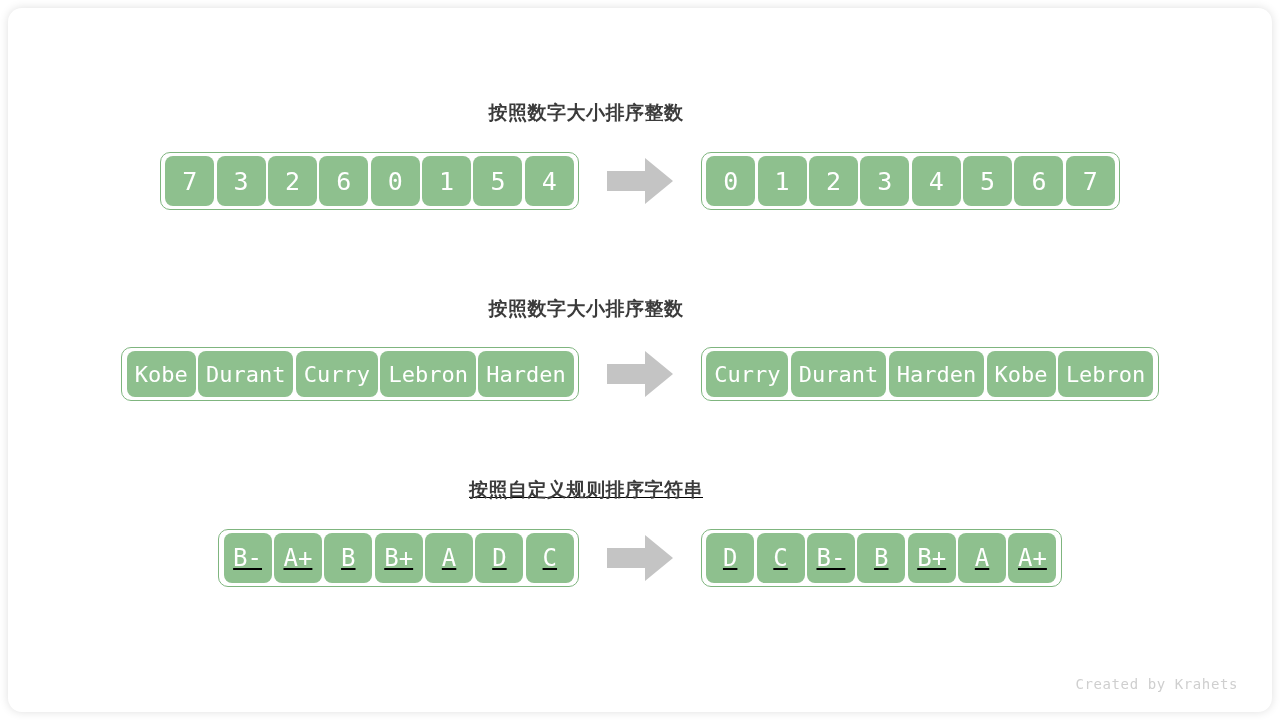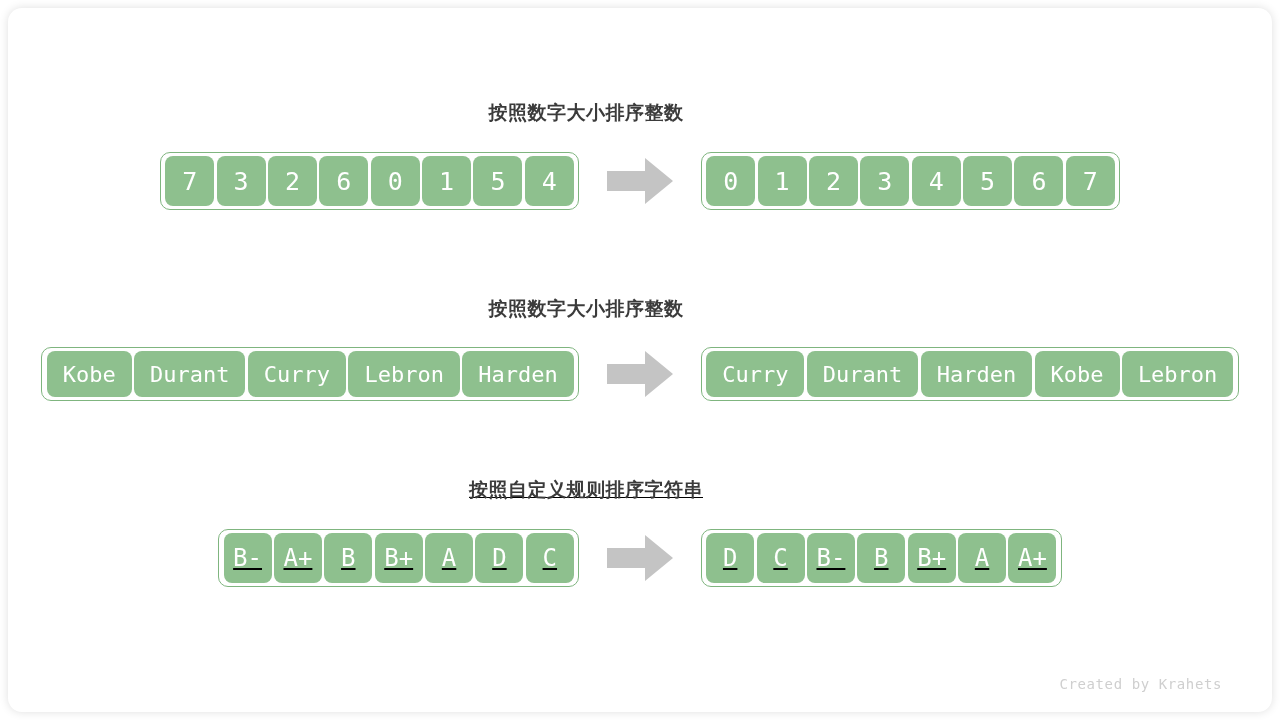--- a/index.html
+++ b/index.html
@@ -90,42 +90,42 @@
   .array.num .cell {
     width: 49px;
     height: 50px;
     font-size: 25px;
   }
 
   
   .array.str .cell {
     height: 46px;
     font-size: 22px;
-    padding: 0 16px;
+    padding: 0 8px;
   }
 
   
   .array.grade .cell {
     width: 48px;
     height: 50px;
     font-size: 24px;
   }
 
   
   .arrow {
     width: 66px;
     height: 46px;
     flex: 0 0 auto;
     margin: 0 28px;
   }
   .arrow svg { display: block; }
 
   .credit {
     position: absolute;
-    right: 58px;
+    right: 42px;
     bottom: 28px;
     font-family: "DejaVu Sans Mono", "Liberation Mono", monospace;
     font-size: 14px;
     color: #cfcfcf;
     letter-spacing: 0.6px;
     white-space: pre;
   }
 </style>
 </head>
 <body>

